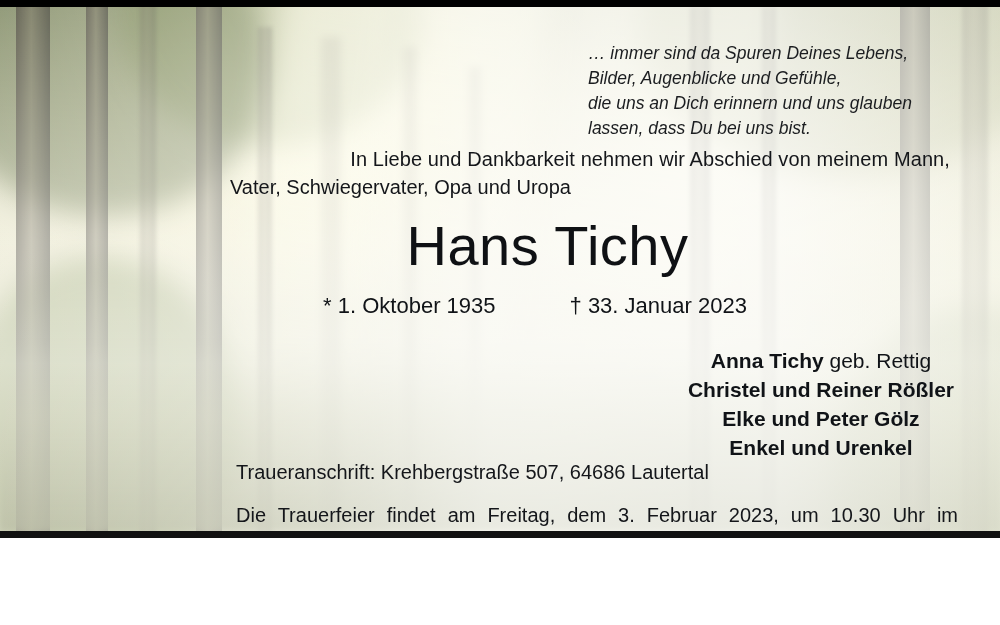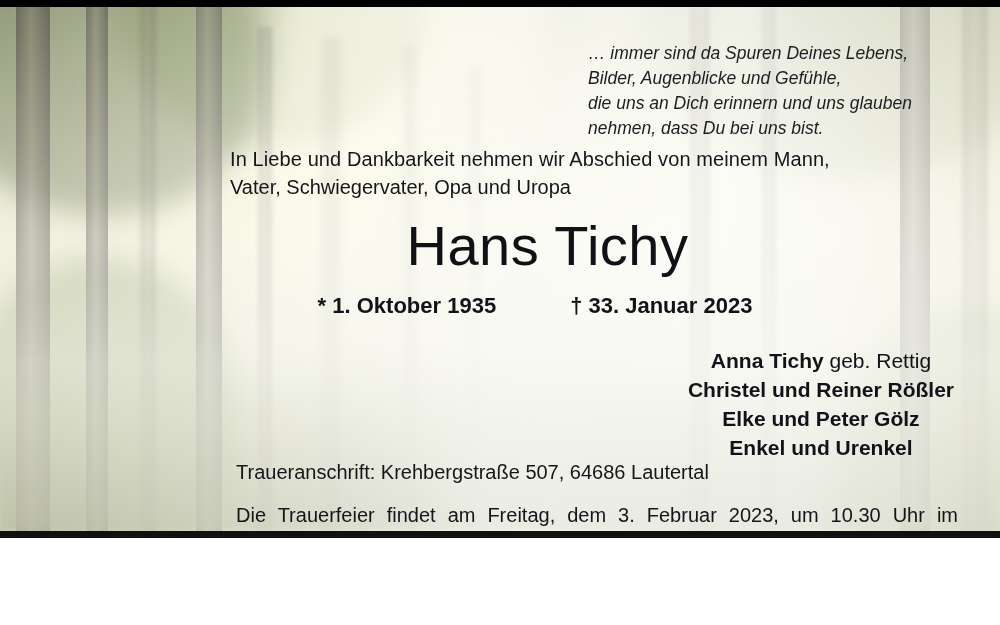--- a/index.html
+++ b/index.html
@@ -105,21 +105,21 @@
 
   .intro {
     position: absolute;
     left: 230px;
     top: 138px;
     width: 720px;
     font-size: 20px;
     line-height: 1.42;
     color: #14161a;
   }
-  .intro .l1 { letter-spacing: 0.1px; }
+  .intro .l1 { letter-spacing: 0.1px; text-align: right; }
 
   .name {
     position: absolute;
     left: 0; right: 0;
     top: 206px;
     text-align: center;
     font-size: 56px;
     font-weight: 400;
     letter-spacing: 0.5px;
     color: #0f1114;
@@ -127,21 +127,21 @@
   }
 
   .dates {
     position: absolute;
     top: 286px;
     left: 0; right: 0;
     display: flex;
     justify-content: center;
     gap: 74px;
     font-size: 22px;
-    font-weight: bold;
+    font-weight: normal;
     color: #101317;
     padding-left: 70px;
   }
 
   .family {
     position: absolute;
     right: 46px;
     top: 340px;
     text-align: center;
     font-size: 21px;
@@ -207,21 +207,21 @@
     <div class="haze"></div>
     <div class="veil"></div>
   </div>
 
   <div class="content">
 
     <div class="poem">
       <div>… immer sind da Spuren Deines Lebens,</div>
       <div>Bilder, Augenblicke und Gefühle,</div>
       <div>die uns an Dich erinnern und uns glauben</div>
-      <div>nehmen, dass Du bei uns bist.</div>
+      <div>lassen, dass Du bei uns bist.</div>
     </div>
 
     <div class="intro">
       <div class="l1">In Liebe und Dankbarkeit nehmen wir Abschied von meinem Mann,</div>
       <div class="l2">Vater, Schwiegervater, Opa und Uropa</div>
     </div>
 
     <div class="name">Hans Tichy</div>
 
     <div class="dates">

